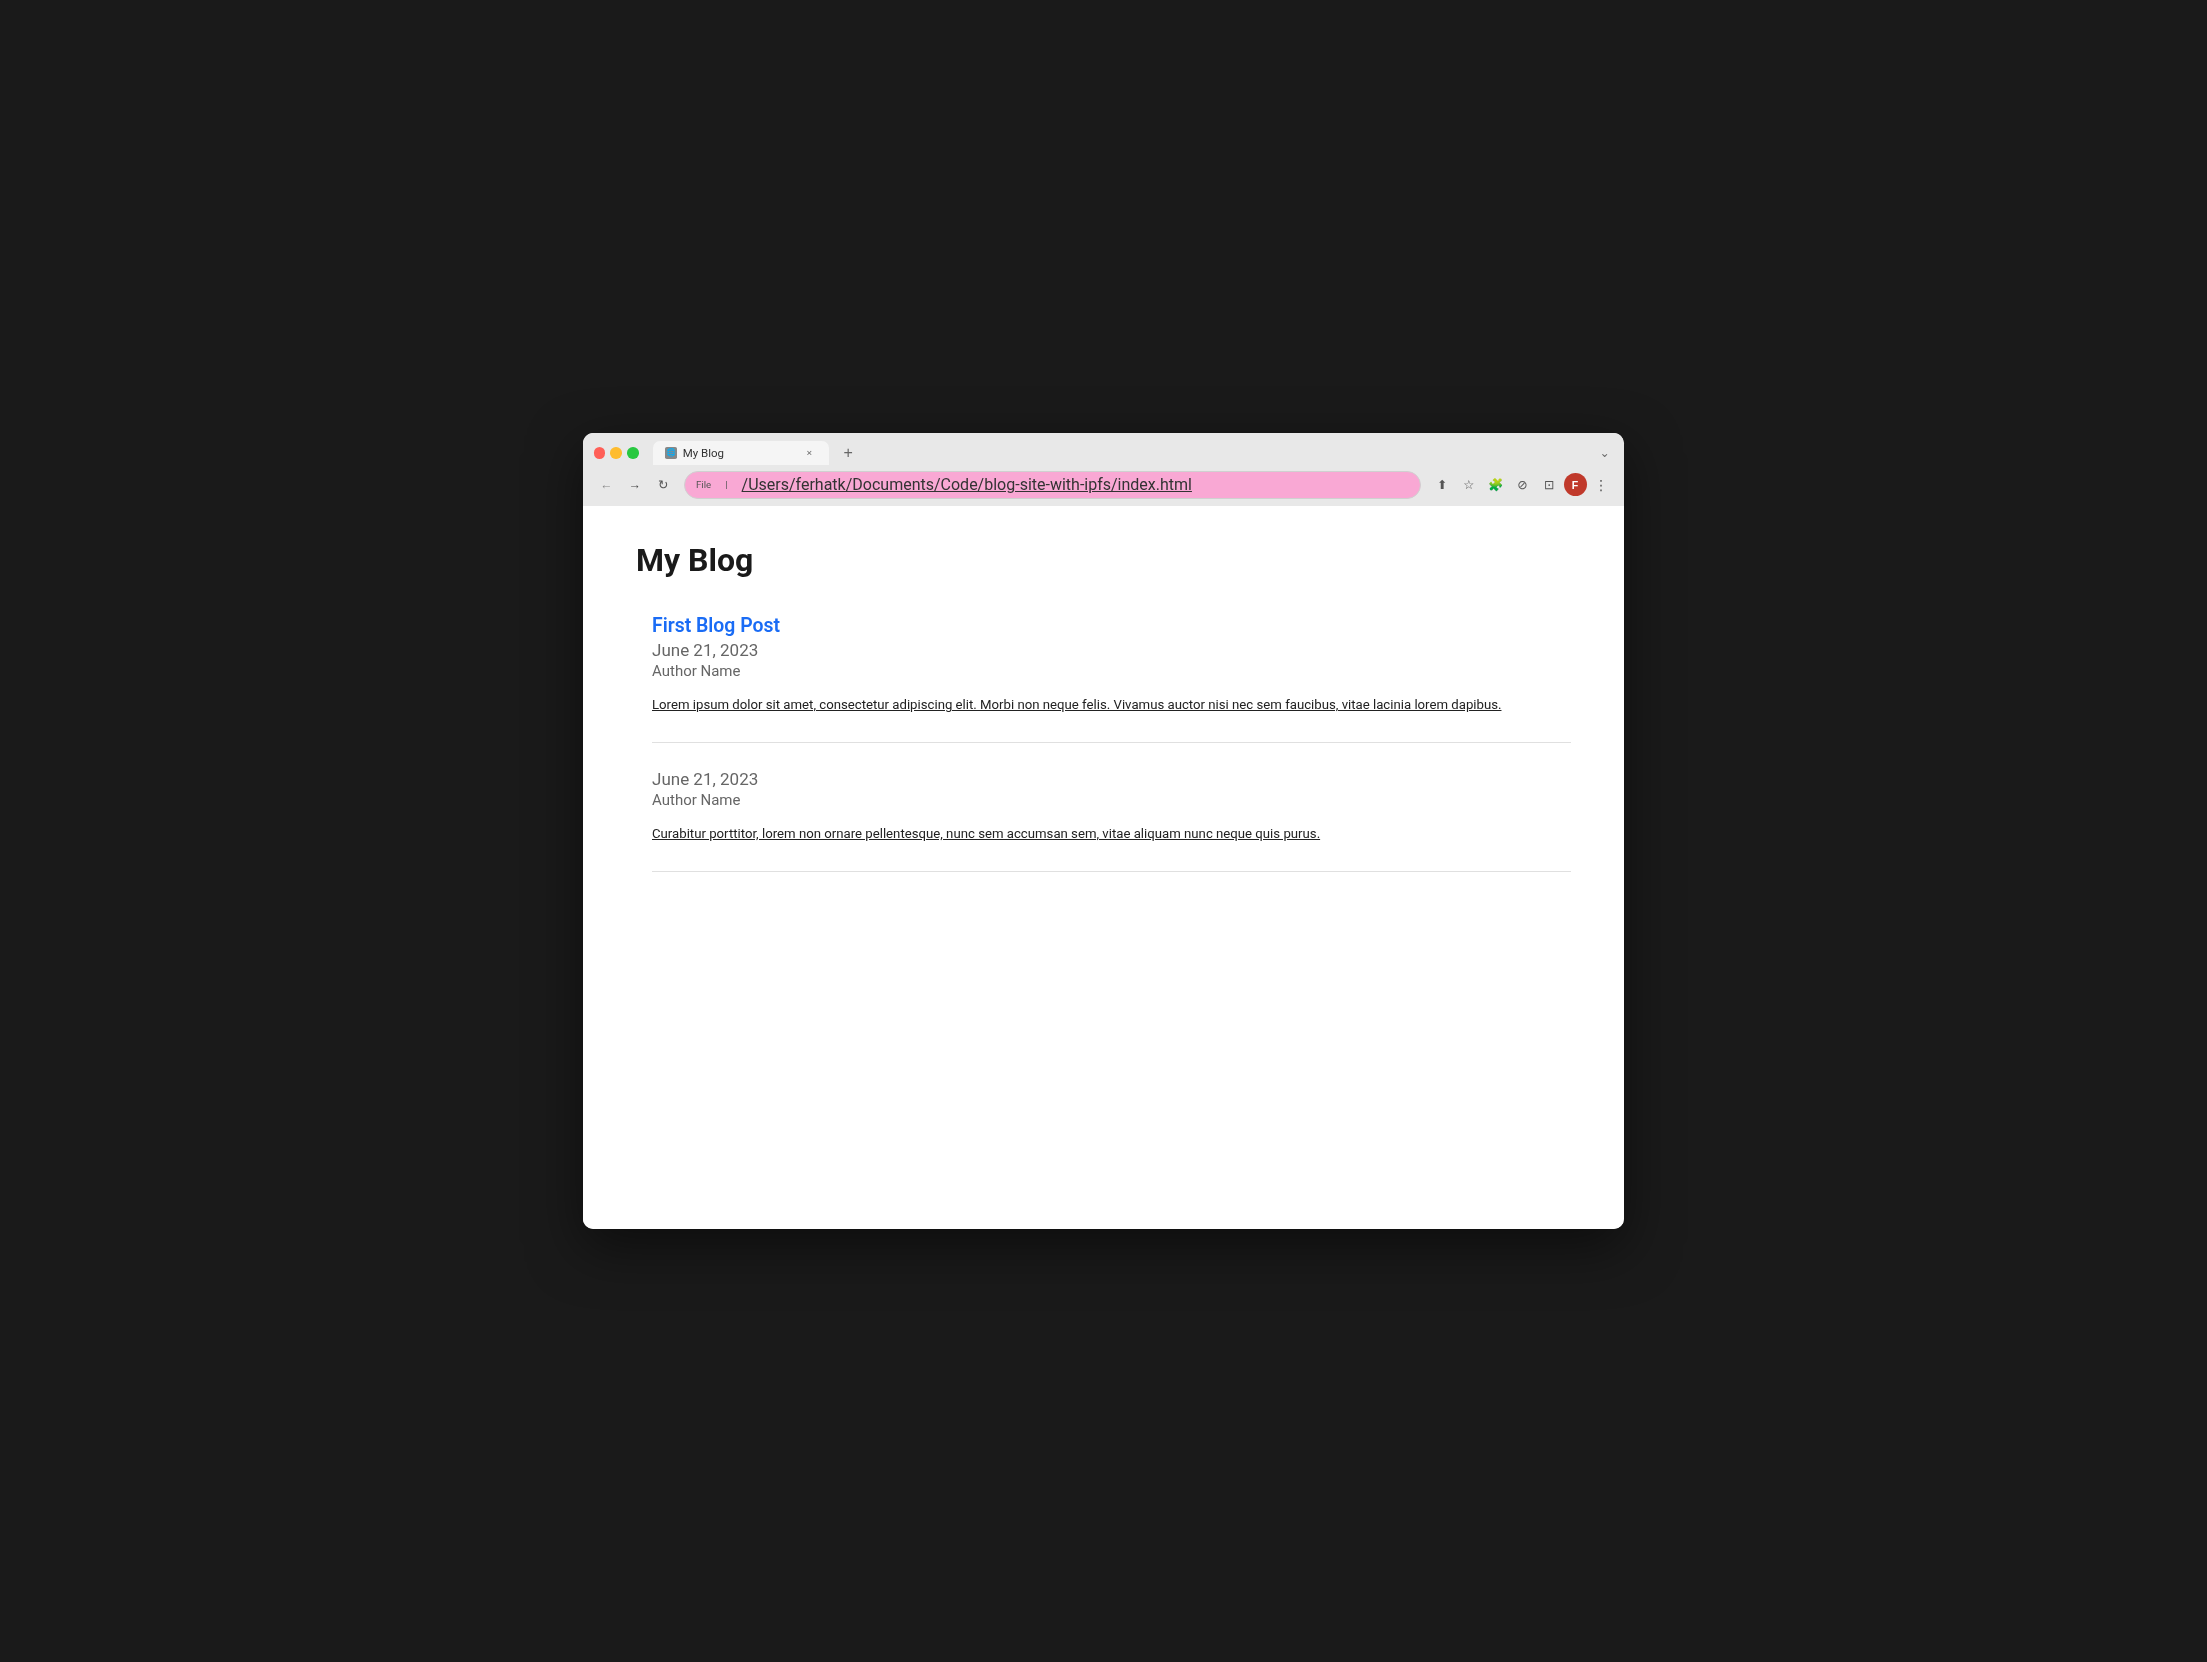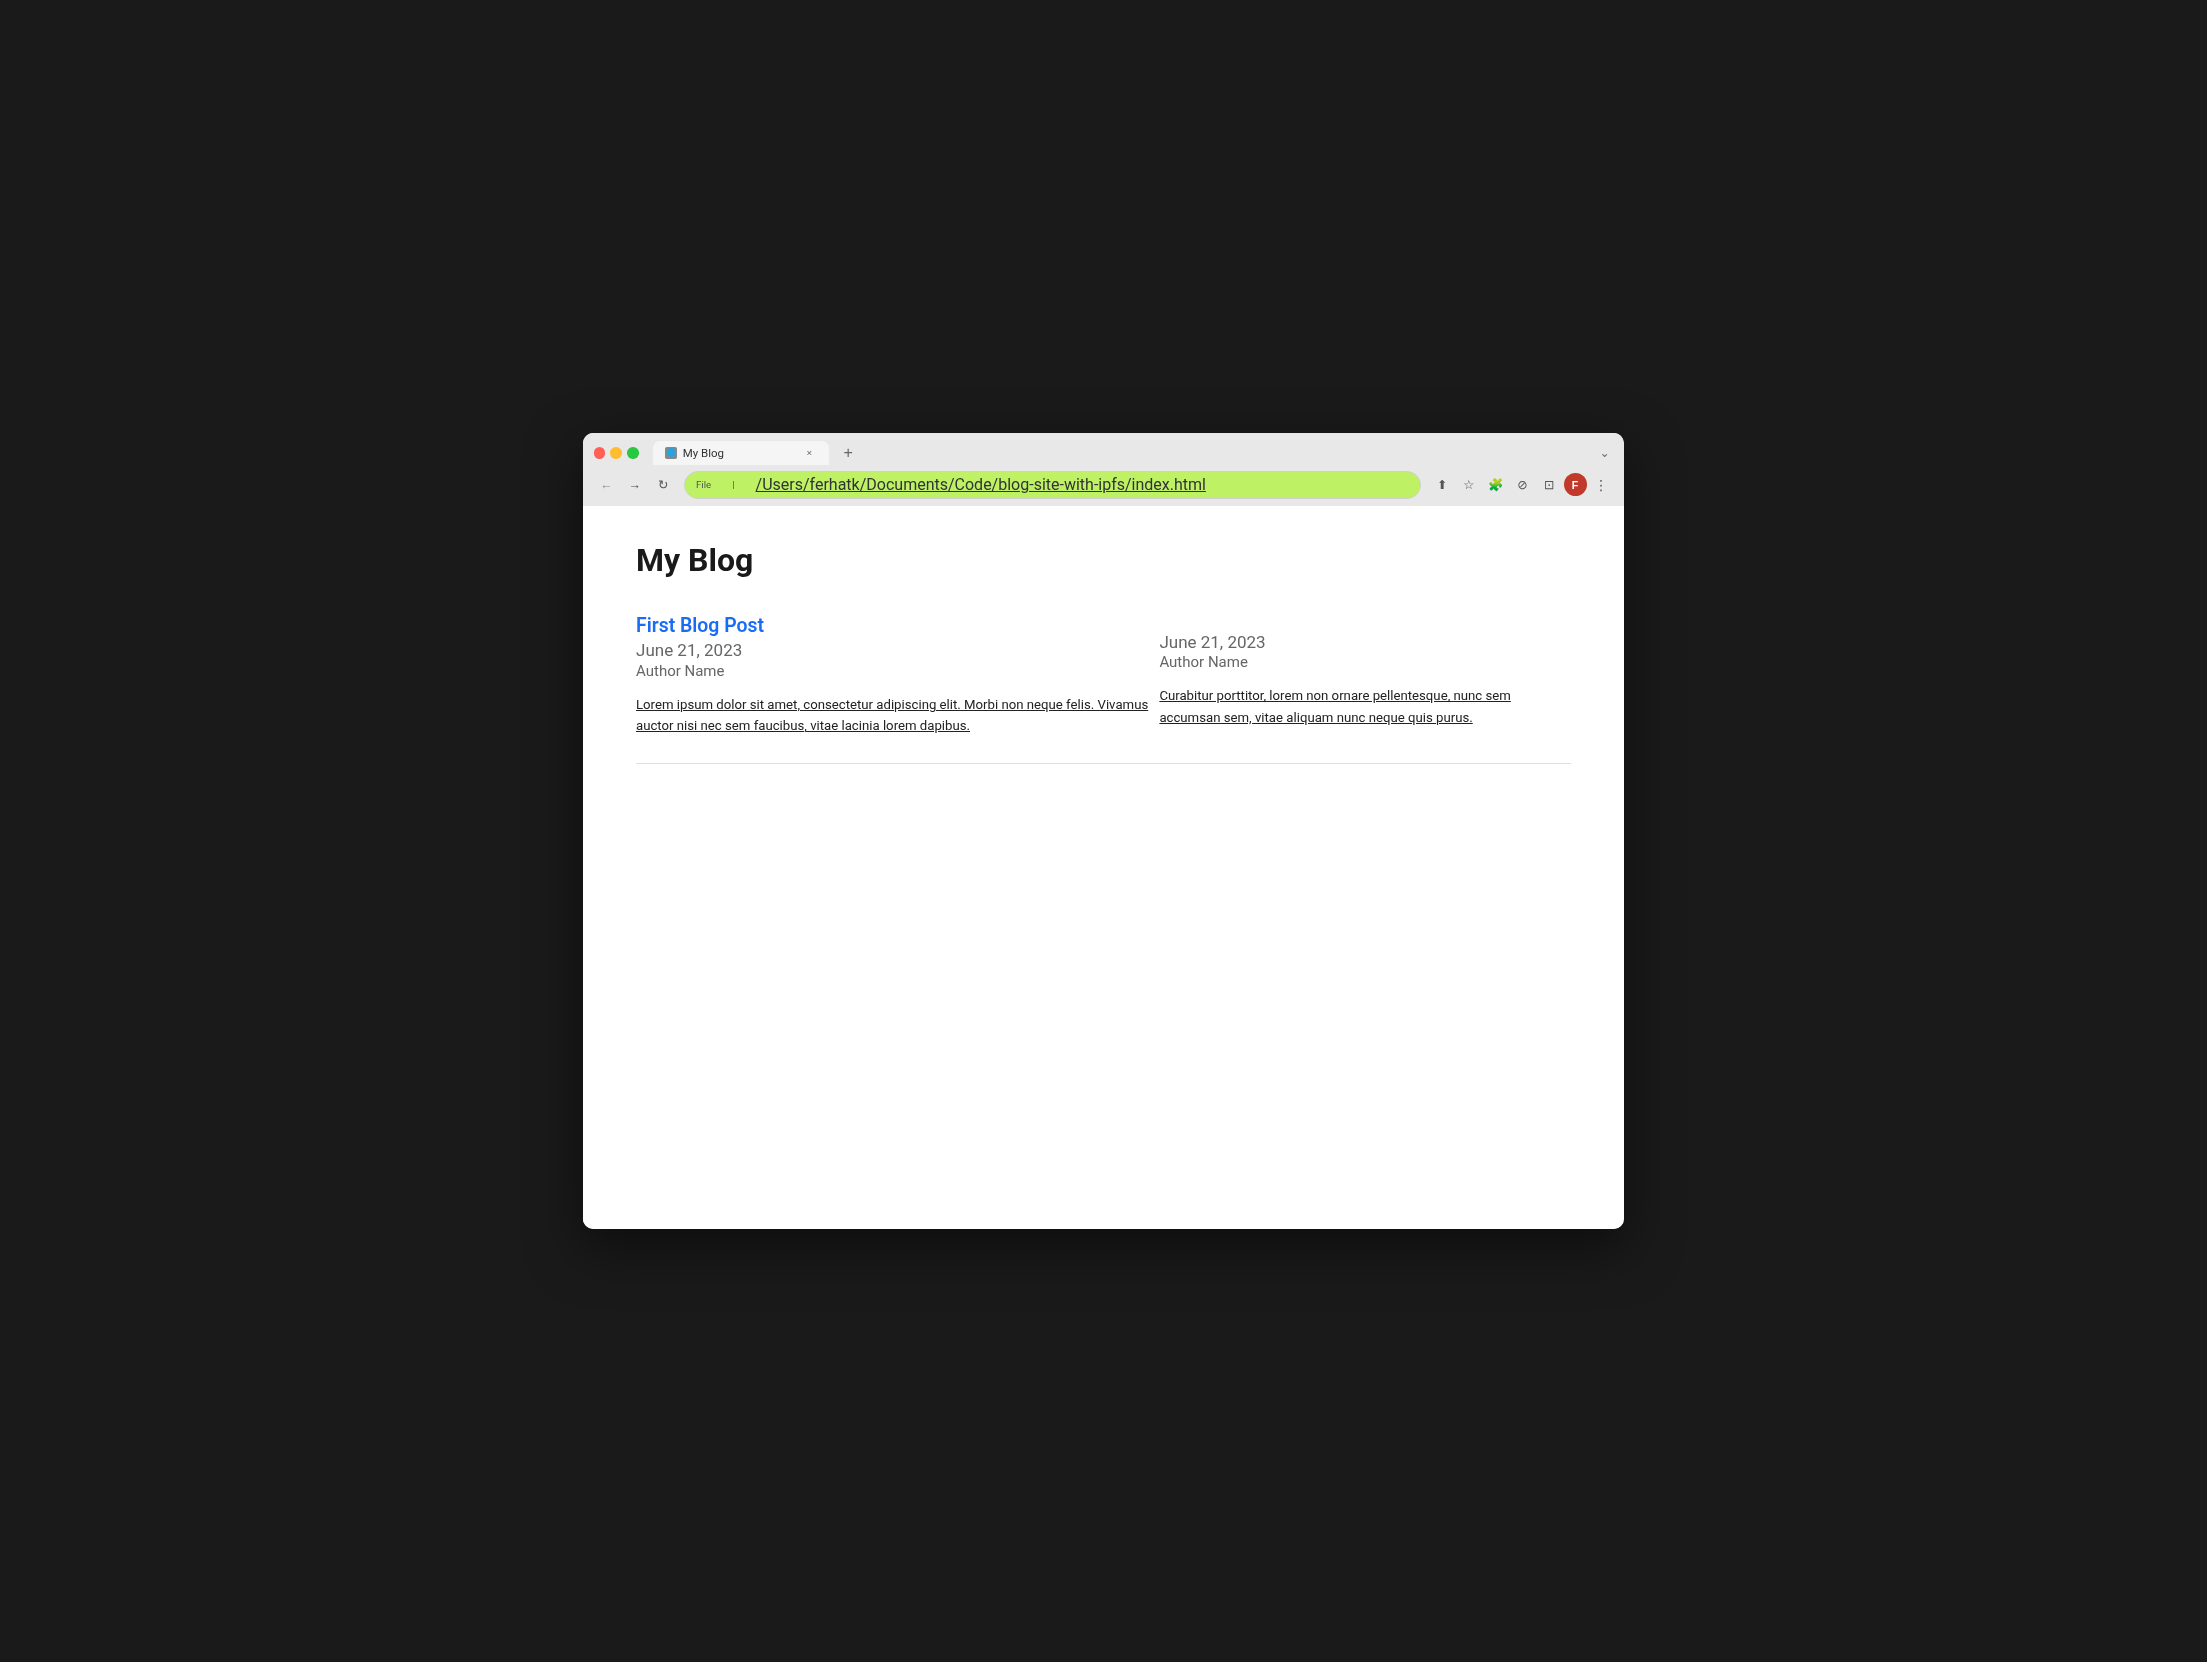--- a/index.html
+++ b/index.html
@@ -159,24 +159,24 @@
       background: none;
       cursor: pointer;
       font-size: 12.4px;
       color: #555;
     }
 
     .url-container {
       flex: 1;
       display: flex;
       align-items: center;
-      background: #bef264;
+      background: #f9a8d4;
       border-radius: 17.6px;
       padding: 3.5px 10.6px;
-      gap: 21px;
+      gap: 14px;
       border: 0.9px solid #d0d0d0;
       margin: 0 5.3px;
     }
 
     .url-lock {
       font-size: 9.7px;
       color: #555;
     }
 
     .url-text {
@@ -244,21 +244,22 @@
 
     .blog-title {
       font-size: 32px;
       font-weight: 700;
       color: #1a1a1a;
       margin-bottom: 26.5px;
     }
 
     .post-list {
       display: flex;
-      flex-direction: row;
+      flex-direction: column;
+      margin-left: 16px;
     }
 
     .post-item {
       padding: 26.5px 0;
       border-bottom: 0.9px solid #e0e0e0;
     }
 
     .post-item:first-child {
       padding-top: 8.8px;
     }

